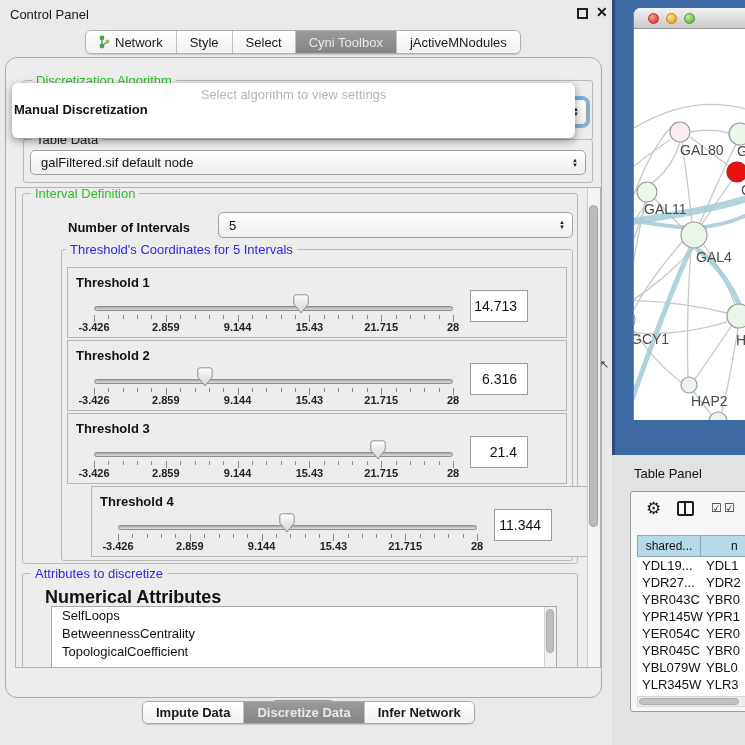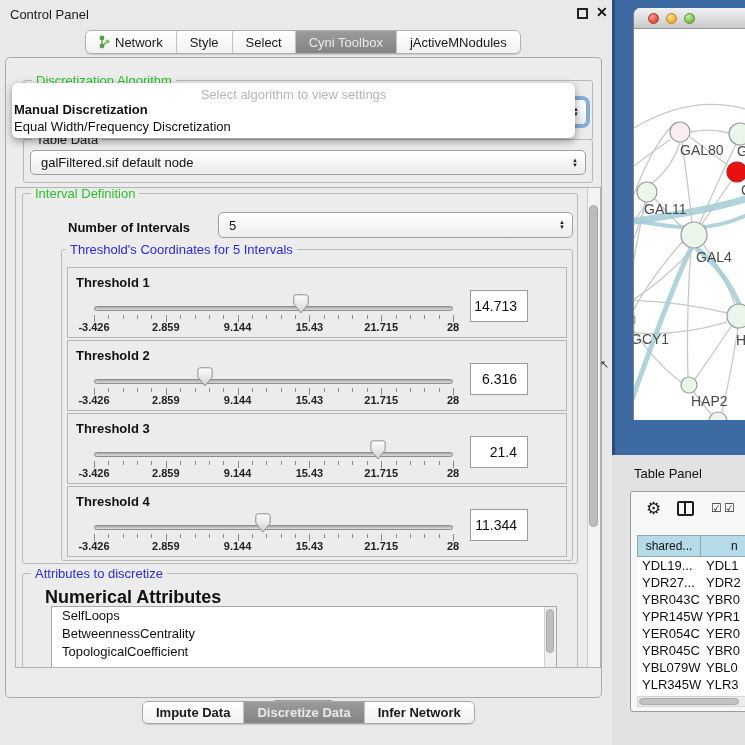--- a/index.html
+++ b/index.html
@@ -14,21 +14,21 @@
   #close-btn { left:596px; top:4px; font-size:14px; font-weight:bold; color:#111; }
 
   #tabbar { left:85px; top:30px; height:24px; display:flex; border:1px solid #b0b0b0; border-radius:6px; overflow:hidden; box-shadow:0 1px 1px rgba(0,0,0,.15); }
   .tab { display:flex; align-items:center; gap:5px; padding:0 13px; font-size:13px; color:#1a1a1a;
          background:linear-gradient(#ffffff,#f1f1f1); border-right:1px solid #c2c2c2; cursor:default; }
   .tab:last-child { border-right:none; }
   .tab.selected { background:linear-gradient(#9b9b9b,#848484); color:#e9e9e9; }
   #bottom-tabbar { left:142px; top:701px; height:23px; display:flex; border:1px solid #a8a8a8; border-radius:6px; overflow:hidden; box-shadow:0 1px 1px rgba(0,0,0,.15); }
   #bottom-tabbar .tab { font-weight:bold; }
 
-  #outer-panel { left:5px; top:57px; width:597px; height:641px; background:#ececec; border:1px solid #ababab; border-radius:5px; }
+  #outer-panel { left:5px; top:57px; width:597px; height:641px; background:#ececec; border:1px solid #ababab; border-radius:12px; }
 
   .group { position:absolute; border:1px solid #b9b9b9; border-radius:3px; }
   .legend { position:absolute; top:-8px; left:8px; background:#ececec; padding:0 4px; font-size:13px; white-space:nowrap; }
   .legend.green { color:var(--green-title); }
   .legend.blue  { color:var(--blue-title); }
 
   .combo { position:absolute; background:linear-gradient(#ffffff,#ededed); border:1px solid #9f9f9f; border-radius:5px;
            font-size:13px; color:#111; display:flex; align-items:center; padding-left:10px; }
   .combo .stepper { position:absolute; right:7px; top:50%; transform:translateY(-50%); display:flex; flex-direction:column; align-items:center; font-size:6px; line-height:5px; color:#222; }
   #alg-combo { left:6px; top:18px; width:557px; height:26px; box-shadow:0 0 0 3px #79b0e3; }
@@ -301,21 +301,21 @@
                   <defs>
                     <linearGradient id="tg2" x1="0" y1="0" x2="0" y2="1">
                       <stop offset="0" stop-color="#fdfdfd"></stop>
                       <stop offset="1" stop-color="#d3d3d3"></stop>
                     </linearGradient>
                   </defs>
                   <path d="M3.2,0.8 h9.6 a2.4,2.4 0 0 1 2.4,2.4 V10 L8,19 L0.8,10 V3.2 A2.4,2.4 0 0 1 3.2,0.8 z" fill="url(#tg2)" stroke="#8e8e8e"></path>
                 </svg>
                 <input type="text" class="th-value" value="21.4" style="">
               </div>
-              <div class="thr-box" style="top: 236px;">
+              <div class="thr-box" style="top: 236px; margin-left: 24px;">
                 <div class="th-label">Threshold 4</div>
                 <div class="track"></div>
                 <div class="tickrow">
                   <div class="tick major" style="left: 0px;"></div>
                   <div class="tick minor" style="left: 14.36px;"></div>
                   <div class="tick minor" style="left: 28.72px;"></div>
                   <div class="tick minor" style="left: 43.08px;"></div>
                   <div class="tick minor" style="left: 57.44px;"></div>
                   <div class="tick major" style="left: 71.8px;"></div>
                   <div class="tick minor" style="left: 86.16px;"></div>
@@ -379,21 +379,20 @@
           <div id="vthumb"></div>
         </div>
     </div>
 
     <div class="abs" id="apply-btn">Apply</div>
   </div>
 
   <div class="abs" id="popup">
     <div id="popup-hint">Select algorithm to view settings</div>
     <div class="popup-item" style="top:19px; font-weight:bold;">Manual Discretization</div>
-    <div class="popup-item" style="top:36px;">Equal Width/Frequency Discretization</div>
   </div>
 
   <div class="abs" id="bottom-tabbar">
       <div class="tab">
         <span>Impute Data</span>
       </div>
       <div class="tab selected">
         <span>Discretize Data</span>
       </div>
       <div class="tab">

